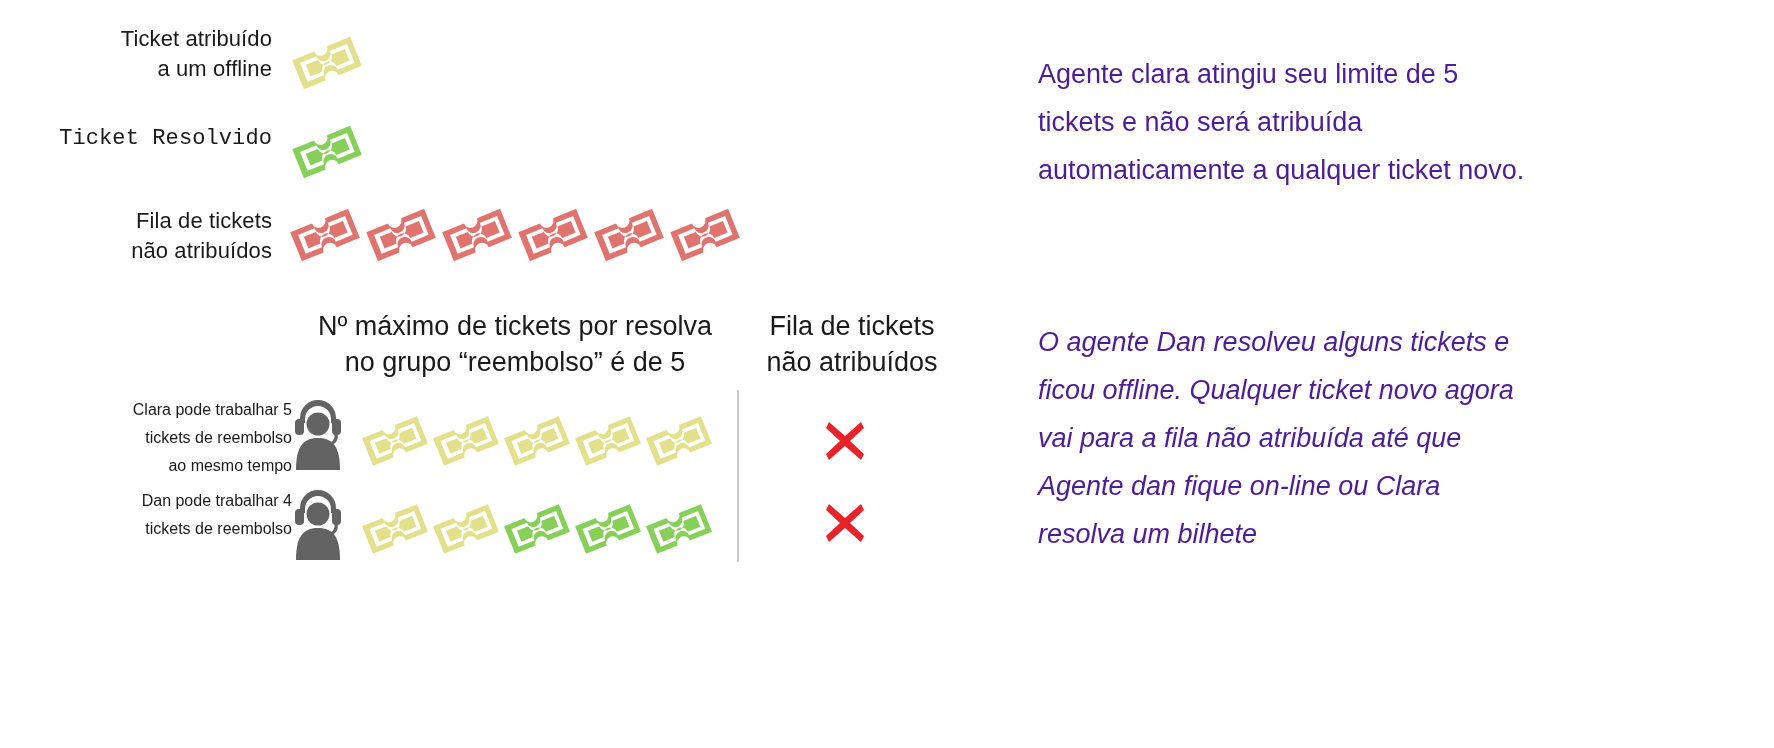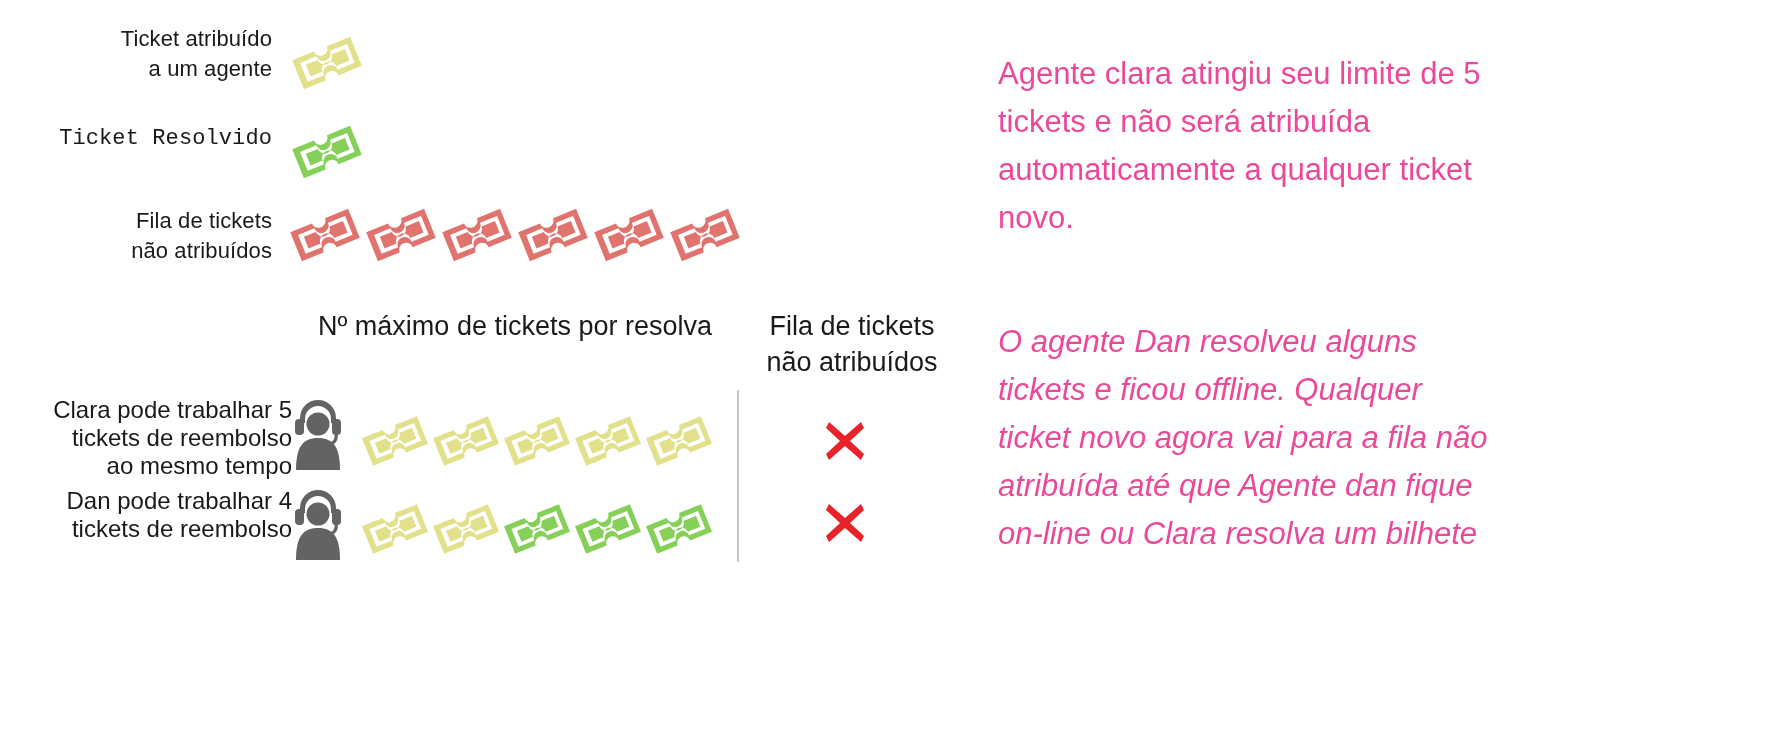--- a/index.html
+++ b/index.html
@@ -15,24 +15,24 @@
   
   .legend-label{
     font-size:22px;line-height:30px;text-align:right;color:#1a1a1a;
     font-weight:400;letter-spacing:.1px;
   }
   .col-heading{
     font-size:27px;line-height:36px;text-align:center;color:#1a1a1a;
     font-weight:400;
   }
   .row-label{
-    font-size:24px;line-height:28px;text-align:right;color:#1a1a1a;
+    font-size:16px;line-height:28px;text-align:right;color:#1a1a1a;
   }
   .para{
-    font-size:31px;line-height:48px;color:#ec4899;font-weight:400;
+    font-size:27px;line-height:48px;color:#4c1d95;font-weight:400;margin-left:40px;
   }
 
   
   .ticket{display:block;}
   .ticket svg{display:block;}
 
   
   .avatar{display:block;}
 
   
@@ -44,21 +44,21 @@
 
   .ticket-row{display:flex;align-items:center;}
 </style>
 </head>
 <body>
 
 <div class="canvas">
 
   <div class="abs" style="left:0px;top:24px;width:272px;">
     <div class="legend-label">Ticket atribuído</div>
-    <div class="legend-label">a um agente</div>
+    <div class="legend-label">a um offline</div>
   </div>
   <div class="abs ticket-row" id="legend-tickets-0" style="left:288px;top:24px;">
       <span style="margin-right:-2px;">
   <span class="ticket">
     <svg width="78" height="78" viewBox="0 0 100 100">
       <g transform="rotate(-22 50 50)">
         <path fill="#e3e08c" d="
           M10 30
           h30
           a9 9 0 0 0 18 0
@@ -369,20 +369,21 @@
           h-16.5
           z"></path>
       </g>
     </svg>
   </span>
       </span>
     </div>
 
   <div class="abs" style="left:295px;top:308px;width:440px;">
     <div class="col-heading">Nº máximo de tickets por resolva</div>
+    <div class="col-heading">no grupo “reembolso” é de 5</div>
   </div>
 
   <div class="abs" style="left:752px;top:308px;width:200px;">
     <div class="col-heading">Fila de tickets</div>
     <div class="col-heading">não atribuídos</div>
   </div>
 
   <div class="abs divider" style="left:737px;top:390px;height:172px;"></div>
 
   <div class="abs" style="left:0px;top:396px;width:292px;">

